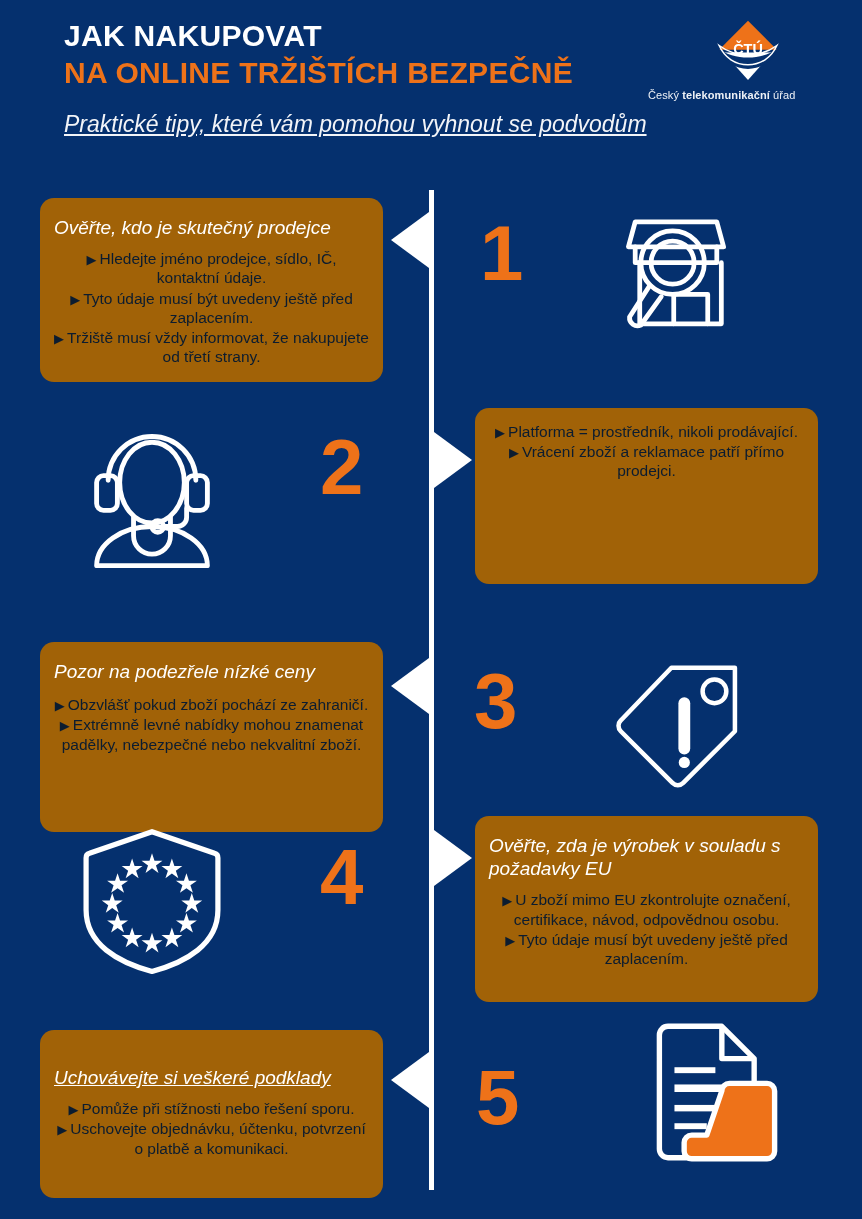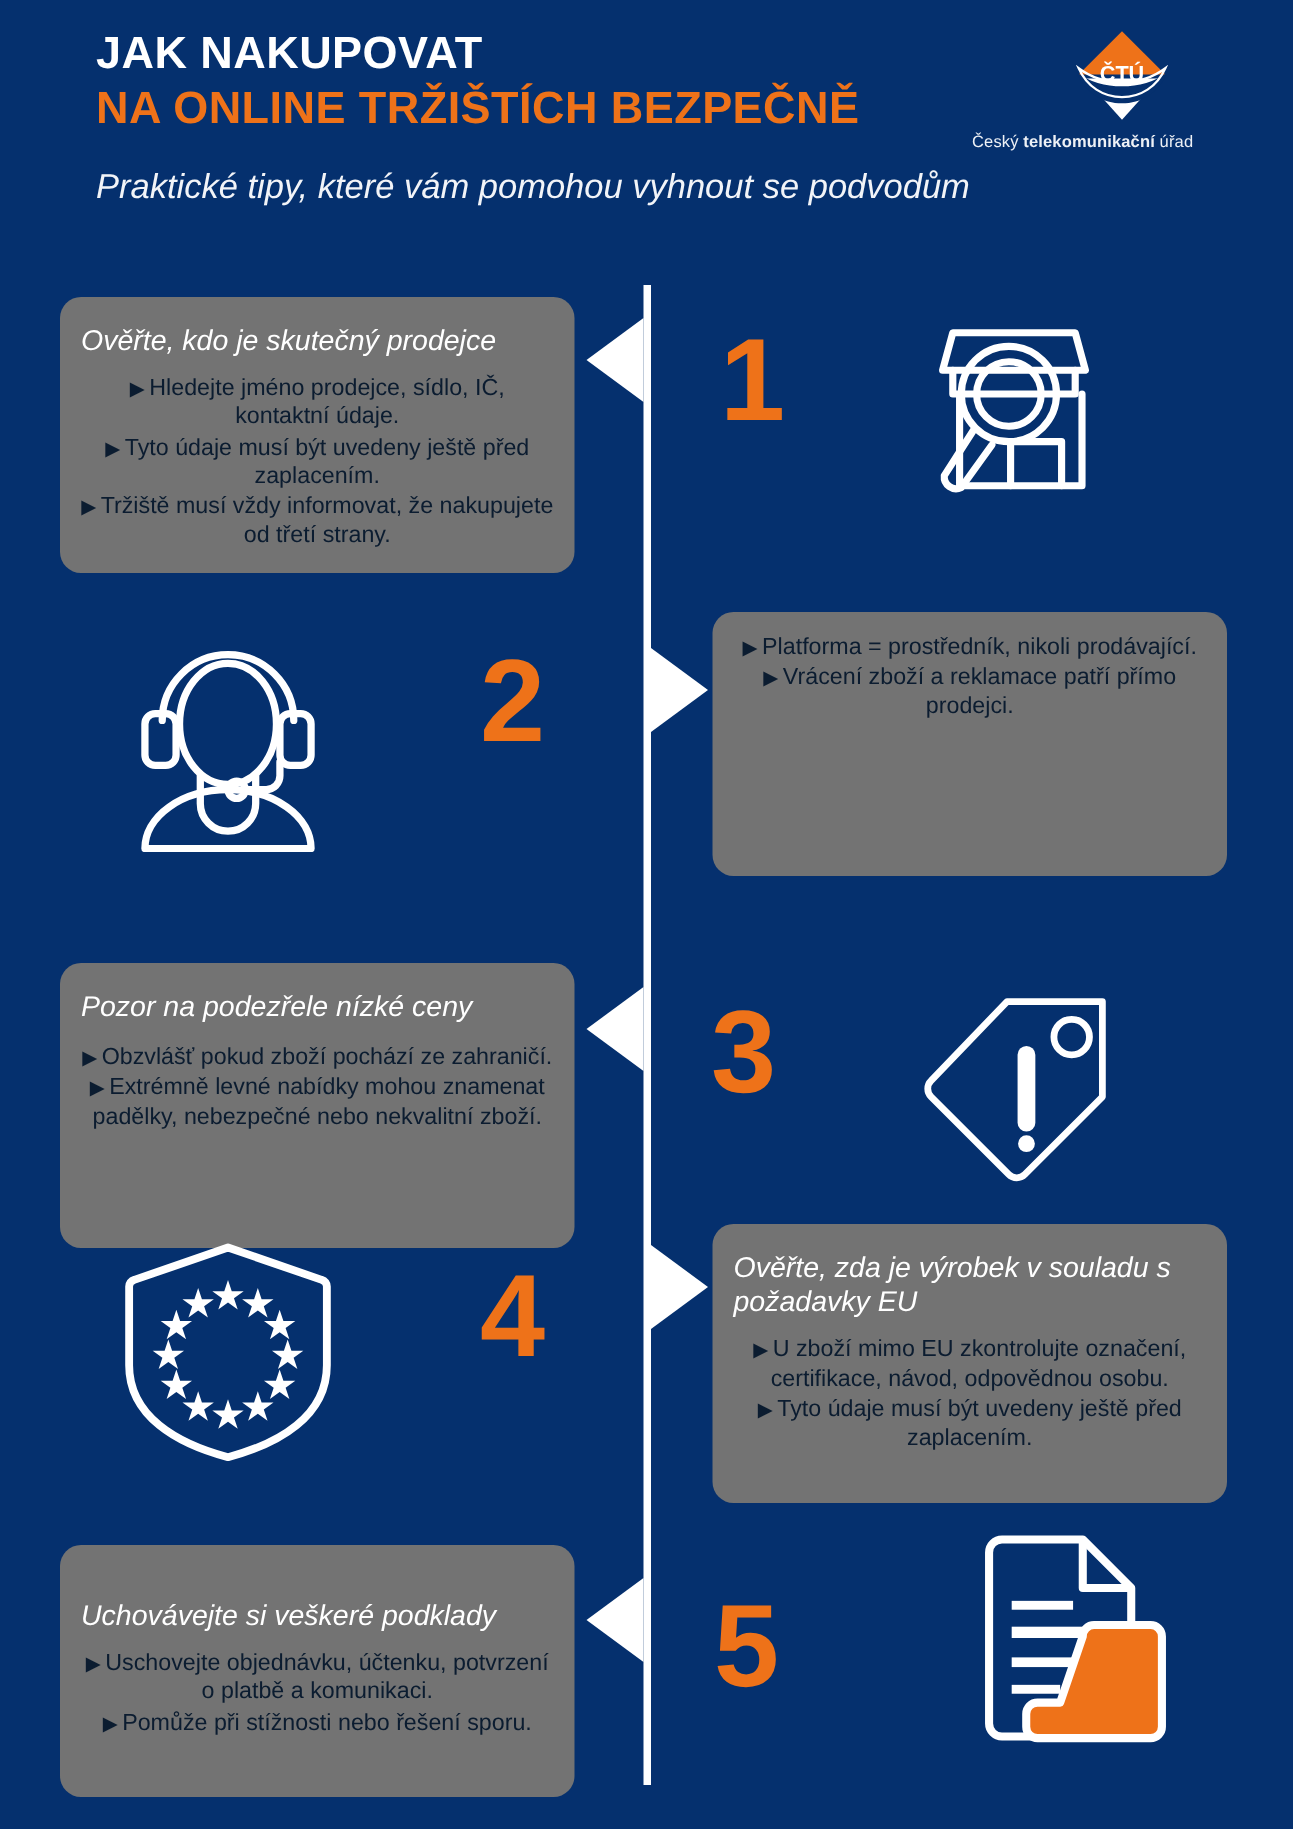--- a/index.html
+++ b/index.html
@@ -46,20 +46,21 @@
     margin-top: 2px;
   }
   .subtitle {
     margin-top: 18px;
     font-size: 23px;
     font-style: italic;
     color: #f2f4f8;
     line-height: 1.32;
     max-width: 590px;
     font-weight: 400;
+    text-decoration: underline;
   }
 
   
   .logo-wrap {
     position: absolute;
     right: 30px;
     top: 18px;
     width: 200px;
     text-align: left;
   }
@@ -92,21 +93,21 @@
   }
   .row.r1 { top: 198px; }
   .row.r2 { top: 402px; }
   .row.r3 { top: 640px; }
   .row.r4 { top: 812px; }
   .row.r5 { top: 1020px; }
 
   .card {
     position: absolute;
     width: 343px;
-    background: #737373;
+    background: #a16207;
     border-radius: 14px;
     box-sizing: border-box;
     padding: 14px 14px 12px 14px;
   }
   .card.left  { left: 40px; }
   .card.right { left: 475px; }
 
   .card.c1 { top: 0px;  height: 184px; }
   .card.c2 { top: 6px;  height: 176px; }
   .card.c3 { top: 2px;  height: 190px; }
@@ -114,21 +115,21 @@
   .card.c5 { top: 10px; height: 168px; }
 
   .card-title {
     font-size: 19px;
     font-style: italic;
     color: #ffffff;
     line-height: 1.22;
     margin: 4px 0 10px 0;
     font-weight: 400;
   }
-  .card.c5 .card-title { margin-top: 22px; }
+  .card.c5 .card-title { margin-top: 22px; text-decoration: underline; }
   .card.c2 .card-title { margin-bottom: 16px; }
   .card.c3 .card-title { margin-bottom: 12px; }
 
   .bullets {
     margin: 0;
     padding: 0;
     list-style: none;
     text-align: center;
   }
   .bullets li {
@@ -309,22 +310,22 @@
       <li><span class="tri">▶</span><span>U zboží mimo EU zkontrolujte označení, certifikace, návod, odpovědnou osobu.</span></li>
       <li><span class="tri">▶</span><span>Tyto údaje musí být uvedeny ještě před zaplacením.</span></li>
     </ul>
   </div>
 </div>
 
 <div class="row r5">
   <div class="card left c5">
     <div class="card-title">Uchovávejte si veškeré podklady</div>
     <ul class="bullets">
+      <li><span class="tri">▶</span><span>Pomůže při stížnosti nebo řešení sporu.</span></li>
       <li><span class="tri">▶</span><span>Uschovejte objednávku, účtenku, potvrzení o platbě a komunikaci.</span></li>
-      <li><span class="tri">▶</span><span>Pomůže při stížnosti nebo řešení sporu.</span></li>
     </ul>
   </div>
   <div class="arrow point-left a5"></div>
   <div class="step-num n5">5</div>
   <div class="icon-box i5">
     <svg class="ic" viewBox="0 0 130 130" fill="none">
       <path d="M18 12 a8 8 0 0 1 8 -8 L76 4 L106 34 L106 118 a8 8 0 0 1 -8 8 L26 126 a8 8 0 0 1 -8 -8 Z" fill="none" stroke="#ffffff" stroke-width="5" stroke-linejoin="round"></path>
       <path d="M76 4 L76 34 L106 34" fill="none" stroke="#ffffff" stroke-width="5" stroke-linejoin="round"></path>
       <rect x="32" y="42" width="38" height="5.5" fill="#ffffff"></rect>
       <rect x="32" y="58" width="58" height="7" fill="#ffffff"></rect>

